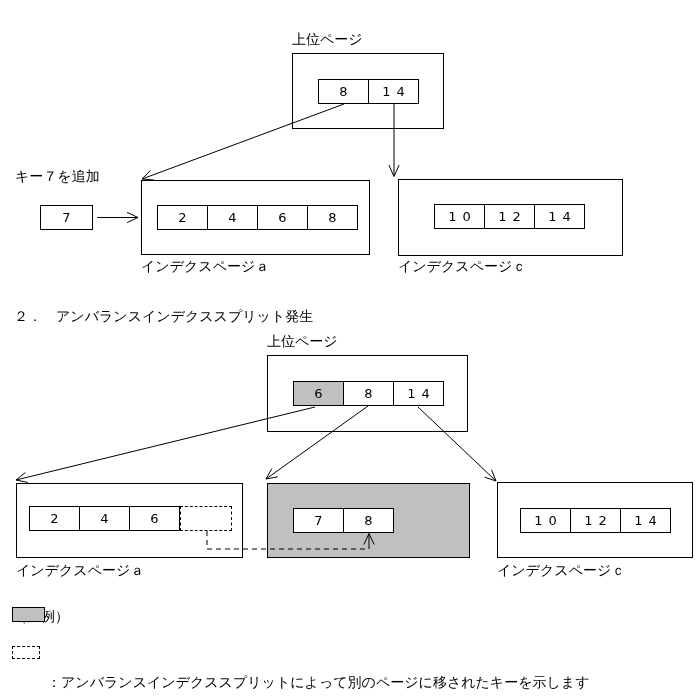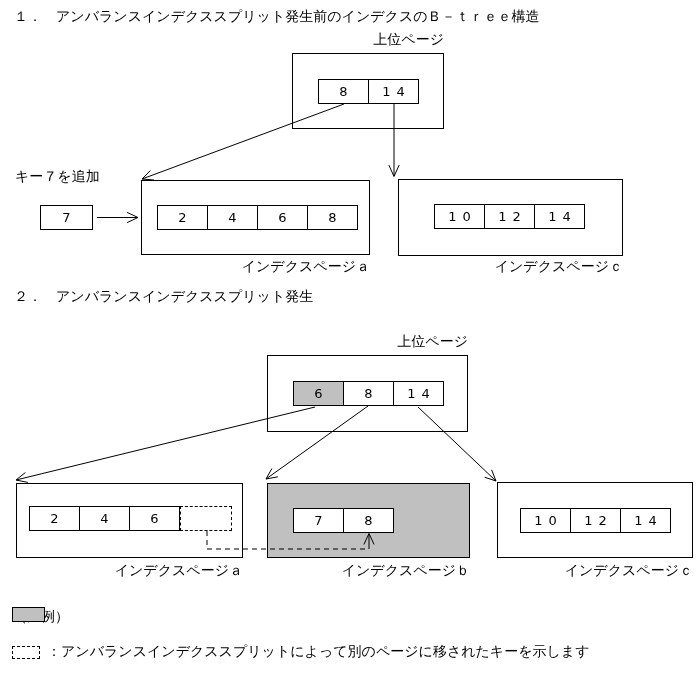--- a/index.html
+++ b/index.html
@@ -2,21 +2,21 @@
 <html><head>
 <meta charset="utf-8">
 <style>
   * { margin:0; padding:0; box-sizing:border-box; }
   html,body { background:#ffffff; }
   #canvas {
     position:relative; width:699px; height:697px; background:#ffffff;
     color:#000; font-family:"DejaVu Sans", sans-serif; overflow:hidden;
   }
   .txt { position:absolute; font-size:14px; line-height:17px; white-space:pre; }
-  .center { text-align:right; }
+  .center { text-align:left; }
   .box { position:absolute; border:1px solid #000; background:#fff; }
   .box.gray-bg { background:#c0c0c0; }
   .row { position:absolute; display:flex; }
   .cell {
     width:51px; height:25px; border:1px solid #000; background:#fff;
     margin-left:-1px; font-size:13px; line-height:23px; text-align:center;
     letter-spacing:6px; padding-left:6px;
   }
   .row .cell:first-child { margin-left:0; }
   .cell.gray { background:#c0c0c0; }
@@ -25,21 +25,20 @@
   .swatch { position:absolute; }
   .swatch.gray { background:#c0c0c0; border:1px solid #000; }
   .swatch.dashedsw { border:1px dashed #000; background:#fff; }
   #overlay { position:absolute; left:0; top:0; pointer-events:none; }
 </style>
 </head>
 <body>
 
 <div id="canvas">
 
-  <div class="txt" style="left:14px;top:8px">１．　アンバランスインデクススプリット発生前のインデクスのＢ－ｔｒｅｅ構造</div>
 
   <div class="txt center" style="left:292px;top:31px;width:152px">上位ページ</div>
   <div class="box" style="left:292px;top:53px;width:152px;height:76px"></div>
   <div class="row" style="left:318px;top:79px">
     <div class="cell">8</div>
     <div class="cell">14</div>
   </div>
 
   <div class="txt" style="left:15px;top:168px">キー７を追加</div>
   <div class="cell abs" style="left:40px;top:205px;width:53px">7</div>
@@ -54,21 +53,21 @@
   <div class="txt center" style="left:141px;top:258px;width:229px">インデクスページａ</div>
 
   <div class="box" style="left:398px;top:179px;width:225px;height:77px"></div>
   <div class="row" style="left:434px;top:204px">
     <div class="cell">10</div>
     <div class="cell">12</div>
     <div class="cell">14</div>
   </div>
   <div class="txt center" style="left:398px;top:258px;width:225px">インデクスページｃ</div>
 
-  <div class="txt" style="left:14px;top:288px">２．　アンバランスインデクススプリット発生</div>
+  <div class="txt" style="left:14px;top:308px">２．　アンバランスインデクススプリット発生</div>
 
   <div class="txt center" style="left:267px;top:333px;width:201px">上位ページ</div>
   <div class="box" style="left:267px;top:355px;width:201px;height:77px"></div>
   <div class="row" style="left:293px;top:381px">
     <div class="cell gray">6</div>
     <div class="cell">8</div>
     <div class="cell">14</div>
   </div>
 
   <div class="box" style="left:16px;top:483px;width:227px;height:75px"></div>
@@ -78,34 +77,33 @@
     <div class="cell">6</div>
   </div>
   <div class="cell abs dashed" style="left:180px;top:506px;width:52px"></div>
   <div class="txt center" style="left:16px;top:562px;width:227px">インデクスページａ</div>
 
   <div class="box gray-bg" style="left:267px;top:483px;width:203px;height:75px"></div>
   <div class="row" style="left:293px;top:508px">
     <div class="cell">7</div>
     <div class="cell">8</div>
   </div>
-  <div class="txt center" style="left:267px;top:562px;width:203px">インデクスページｂ</div>
 
   <div class="box" style="left:497px;top:482px;width:196px;height:76px"></div>
   <div class="row" style="left:520px;top:508px">
     <div class="cell">10</div>
     <div class="cell">12</div>
     <div class="cell">14</div>
   </div>
   <div class="txt center" style="left:497px;top:562px;width:196px">インデクスページｃ</div>
 
   <div class="txt" style="left:13px;top:608px">（凡例）</div>
   <div class="swatch gray" style="left:12px;top:607px;width:33px;height:15px"></div>
   <div class="swatch dashedsw" style="left:12px;top:646px;width:28px;height:13px"></div>
-  <div class="txt" style="left:47px;top:643px">：アンバランスインデクススプリットによって別のページに移されたキーを示します</div>
+  <div class="txt" style="left:47px;top:674px">：アンバランスインデクススプリットによって別のページに移されたキーを示します</div>
 
   <svg id="overlay" width="699" height="697" viewBox="0 0 699 697">
     <g stroke="#000" stroke-width="1" fill="none">
       <path d="M344,104 L142,179 M150.4,170.5 L142,179 L154,180"></path>
       <path d="M394,104 L394,176 M388.9,165.1 L394,176.5 L399.1,165.1"></path>
       <path d="M97,217.5 L138,217.5 M127.1,222.6 L138,217.5 L127.1,212.4"></path>
       <path d="M315,407 L16,480 M25.4,472.5 L16,480 L27.8,482.4"></path>
       <path d="M368,406 L266,479 M271.9,468.5 L266,479 L277.8,476.8"></path>
       <path d="M418,407 L496,481 M484.6,477.2 L496,481 L491.6,469.8"></path>
       <path stroke-dasharray="5,4" d="M207,531 L207,549 L366,549"></path>

